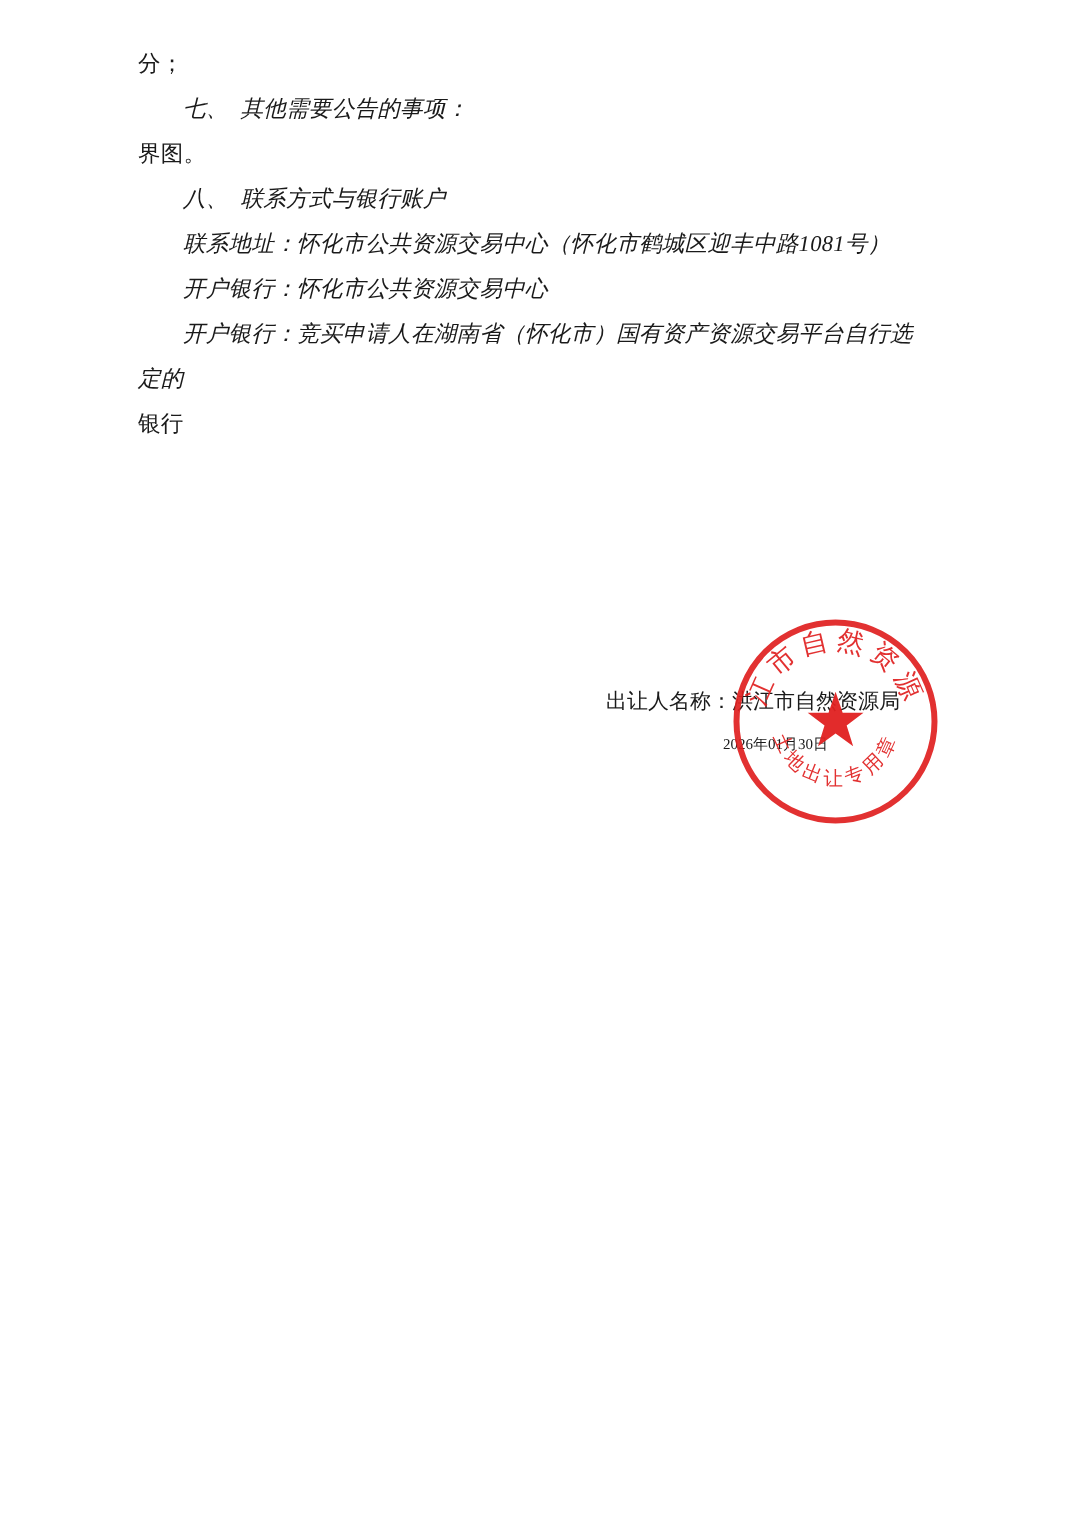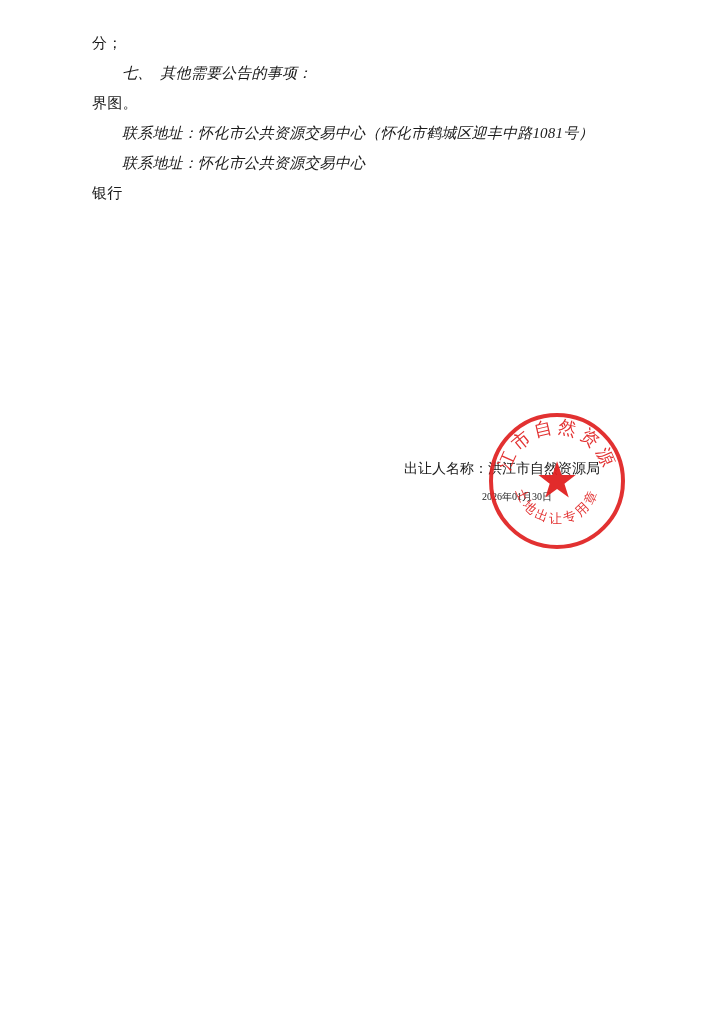--- a/index.html
+++ b/index.html
@@ -73,22 +73,24 @@
 </style>
 </head>
 <body>
 
 <div class="page">
 
   <div class="content">
     <div class="line indent0">分；</div>
     <div class="line indent1">七、  其他需要公告的事项：</div>
     <div class="line indent0">界图。</div>
+    <div class="line indent1">八、  联系方式与银行账户</div>
     <div class="line indent1">联系地址：怀化市公共资源交易中心（怀化市鹤城区迎丰中路1081号）</div>
-    <div class="line indent1">联系地址：怀化市公共资源交易中心</div>
+    <div class="line indent1">开户银行：怀化市公共资源交易中心</div>
+    <div class="line indent1">开户银行：竞买申请人在湖南省（怀化市）国有资产资源交易平台自行选定的</div>
     <div class="line indent0">银行</div>
   </div>
 
   <div class="signature-block">
     <div class="sig-line">出让人名称：洪江市自然资源局</div>
     <div class="sig-date">2026年01月30日</div>
   </div>
 
   <div class="seal">
     <svg viewBox="0 0 140 140" xmlns="http://www.w3.org/2000/svg">

